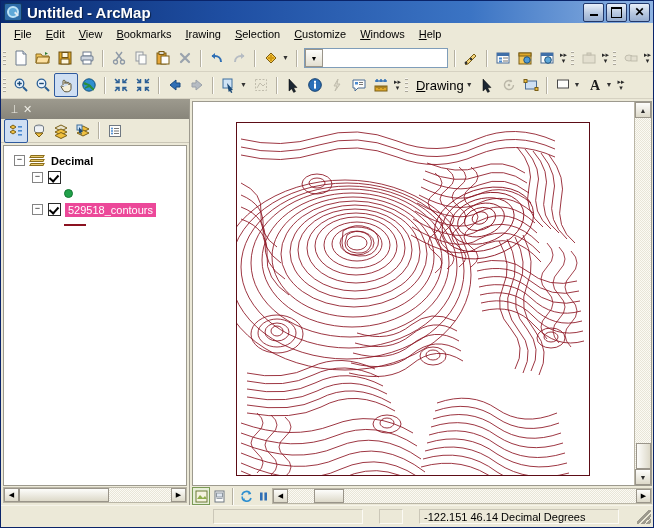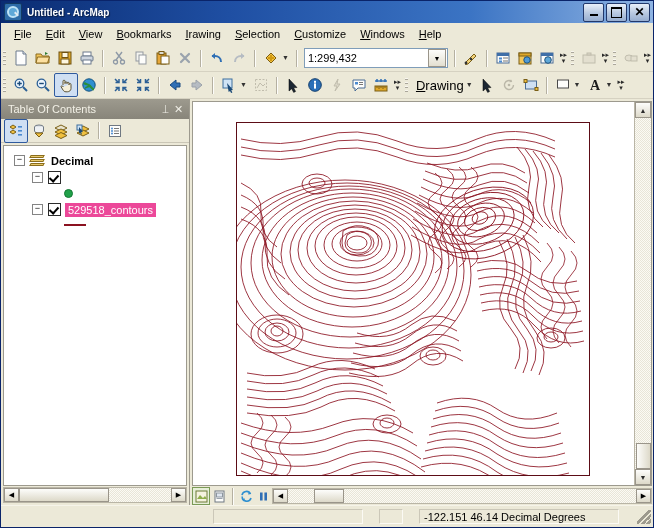--- a/index.html
+++ b/index.html
@@ -39,21 +39,21 @@
     left: 2px; top: 2px; width: 8px; height: 8px;
     border: 2px solid #bfe3f7; border-radius: 50%;
     background: #5fa8d8;
   }
   .title-icon::after {
     content: ""; position: absolute;
     left: 9px; top: 9px; width: 5px; height: 2px;
     background: #dfe9f2; transform: rotate(45deg);
   }
   .title-text {
-    color: #ffffff; font-weight: bold; font-size: 10px;
+    color: #ffffff; font-weight: bold; font-size: 15px;
     text-shadow: 1px 1px 1px rgba(0,0,0,.5);
     flex: 1 1 auto; white-space: nowrap; overflow: hidden;
   }
   .winbtns { display: flex; gap: 2px; margin-right: 1px; }
   .winbtn {
     width: 19px; height: 17px;
     background: linear-gradient(to bottom, #e9f0fa, #b7c8e0 55%, #97aed0);
     border: 1px solid #21386b;
     border-radius: 2px;
     display: flex; align-items: center; justify-content: center;
@@ -444,21 +444,20 @@
           <path d="M8 3l5 5-5 5-5-5z" fill="#f0c040" stroke="#7d5d10"></path>
           <path d="M7 5h2v6H7z" fill="#d19a12"></path>
           <path d="M5 7h6v2H5z" fill="#d19a12"></path>
         </svg>
     </div>
     <div class="tb-arrow">▼</div>
 
     <div class="tb-sep"></div>
 
     <div class="scalebox">
-      <input readonly="" value="1:299,432" style="">
       <div class="scale-drop">▼</div>
     </div>
 
     <div class="tb-sep"></div>
 
     <div class="tb-btn">
       <svg width="16" height="16" viewBox="0 0 16 16">
           <path d="M3 12l8-8 2 2-8 8-2.5.5z" fill="#f2d27a" stroke="#7a5f16"></path>
           <circle cx="3" cy="13" r="1.4" fill="#333"></circle>
           <circle cx="8" cy="9" r="1.2" fill="#333"></circle>
@@ -680,21 +679,20 @@
     <div class="tb-ovf">
         <span>▸▸</span>
         <span>▾</span>
       </div>
   </div>
 
   <div class="body">
 
     <div class="toc">
       <div class="toc-header">
-        <span class="toc-title">Table Of Contents</span>
         <span class="toc-ico">⟘</span>
         <span class="toc-ico">✕</span>
       </div>
 
       <div class="toc-toolbar">
         <div class="tb-btn active">
           <svg width="16" height="16" viewBox="0 0 16 16">
               <path d="M2 4l3-2 3 2-3 2z" fill="#f0c040" stroke="#7a5f16"></path>
               <path d="M2 9l3-2 3 2-3 2z" fill="#f0c040" stroke="#7a5f16"></path>
               <rect x="10" y="3" width="4" height="1.6" fill="#4a8ad0"></rect>

